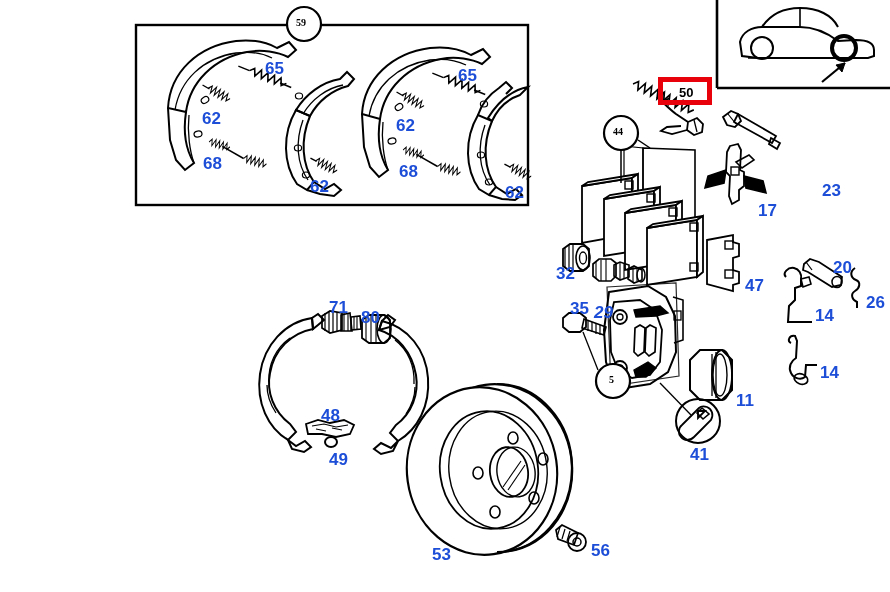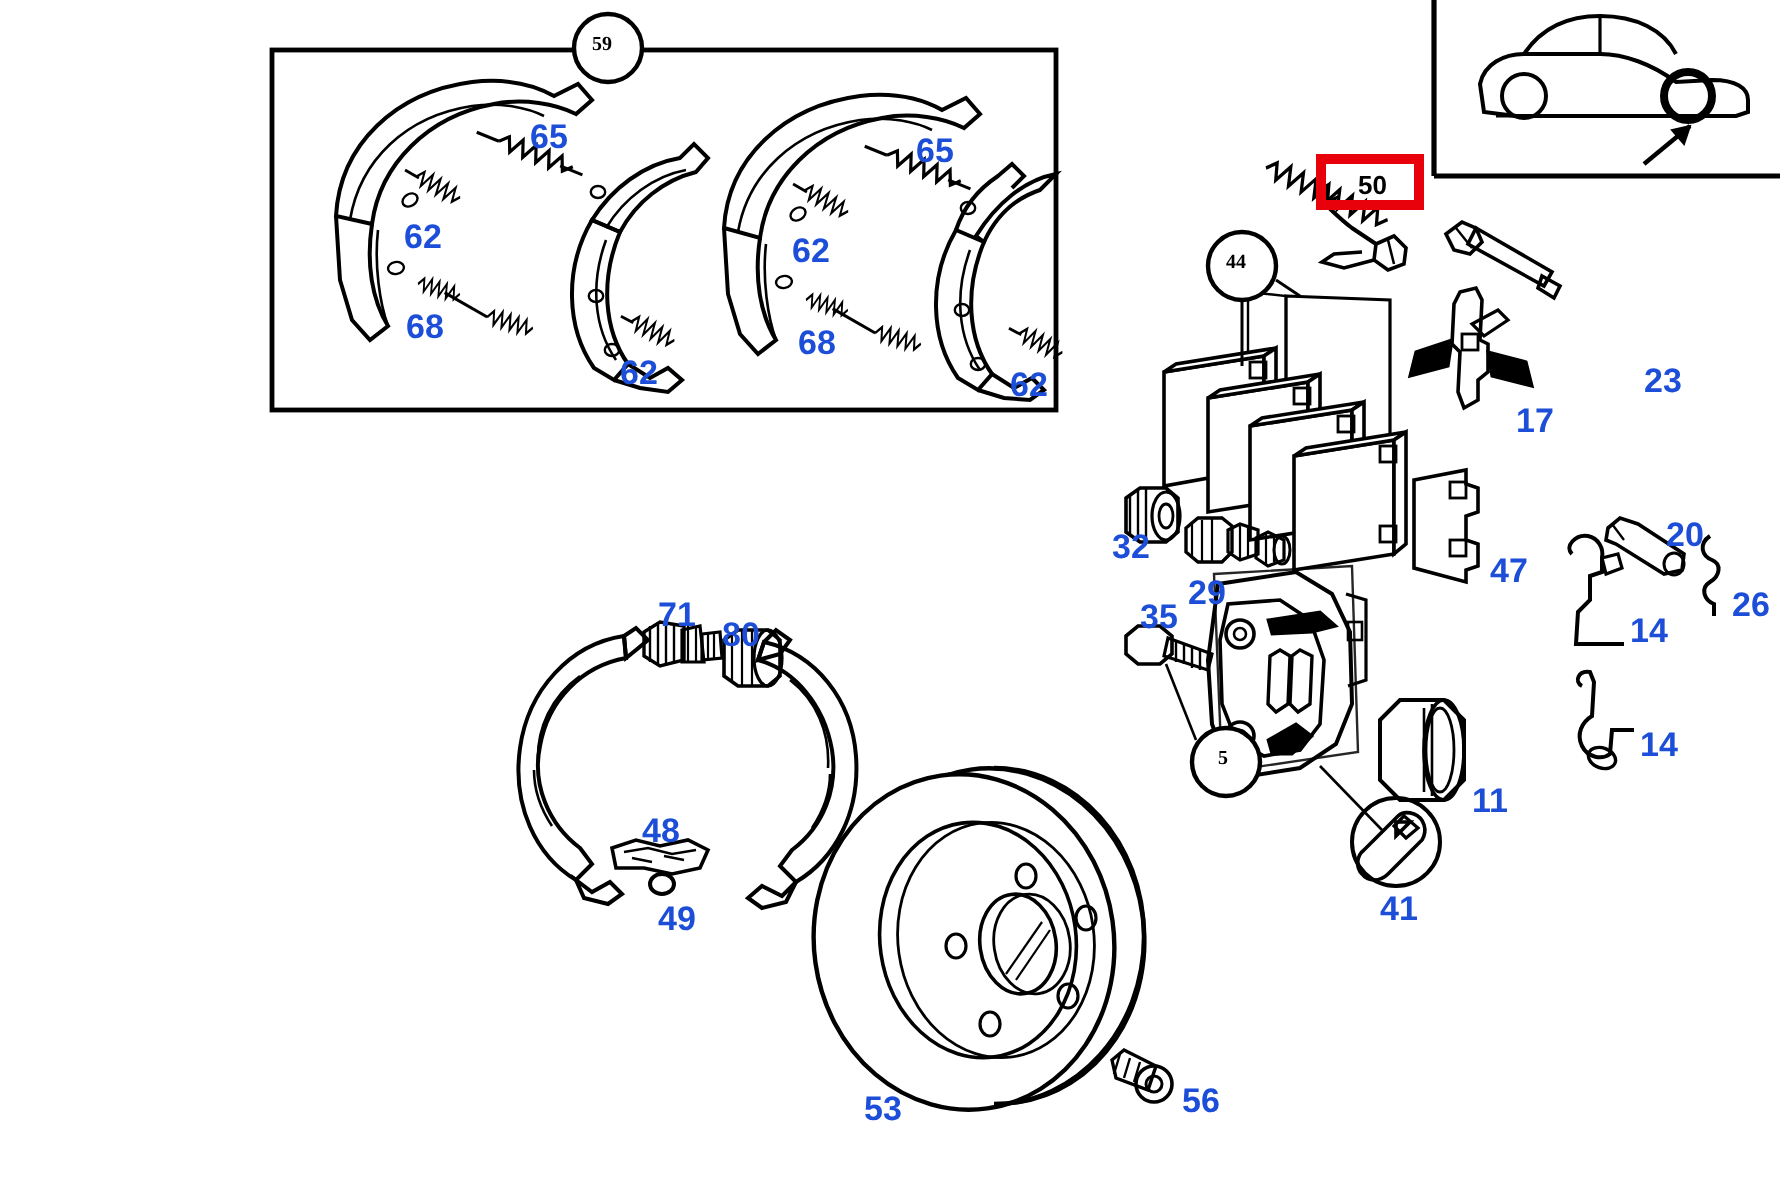--- a/index.html
+++ b/index.html
@@ -426,21 +426,21 @@
   <div class="lbl" style="left:458px; top:67px;">65</div>
   <div class="lbl" style="left:202px; top:110px;">62</div>
   <div class="lbl" style="left:396px; top:117px;">62</div>
   <div class="lbl" style="left:203px; top:155px;">68</div>
   <div class="lbl" style="left:399px; top:163px;">68</div>
   <div class="lbl" style="left:310px; top:178px;">62</div>
   <div class="lbl" style="left:505px; top:184px;">62</div>
   <div class="lbl" style="left:822px; top:137px;margin-top:45px;">23</div>
   <div class="lbl" style="left:758px; top:202px;">17</div>
   <div class="lbl" style="left:556px; top:265px;">32</div>
-  <div class="lbl" style="left:594px; top:288px;">29</div>
+  <div class="lbl" style="left:594px; top:304px;font-style:italic;">29</div>
   <div class="lbl" style="left:745px; top:277px;">47</div>
   <div class="lbl" style="left:833px; top:259px;">20</div>
   <div class="lbl" style="left:866px; top:294px;">26</div>
   <div class="lbl" style="left:815px; top:307px;">14</div>
   <div class="lbl" style="left:820px; top:364px;">14</div>
   <div class="lbl" style="left:570px; top:300px;">35</div>
   <div class="lbl" style="left:736px; top:392px;">11</div>
   <div class="lbl" style="left:690px; top:446px;">41</div>
   <div class="lbl" style="left:329px; top:299px;">71</div>
   <div class="lbl" style="left:361px; top:309px;">80</div>

